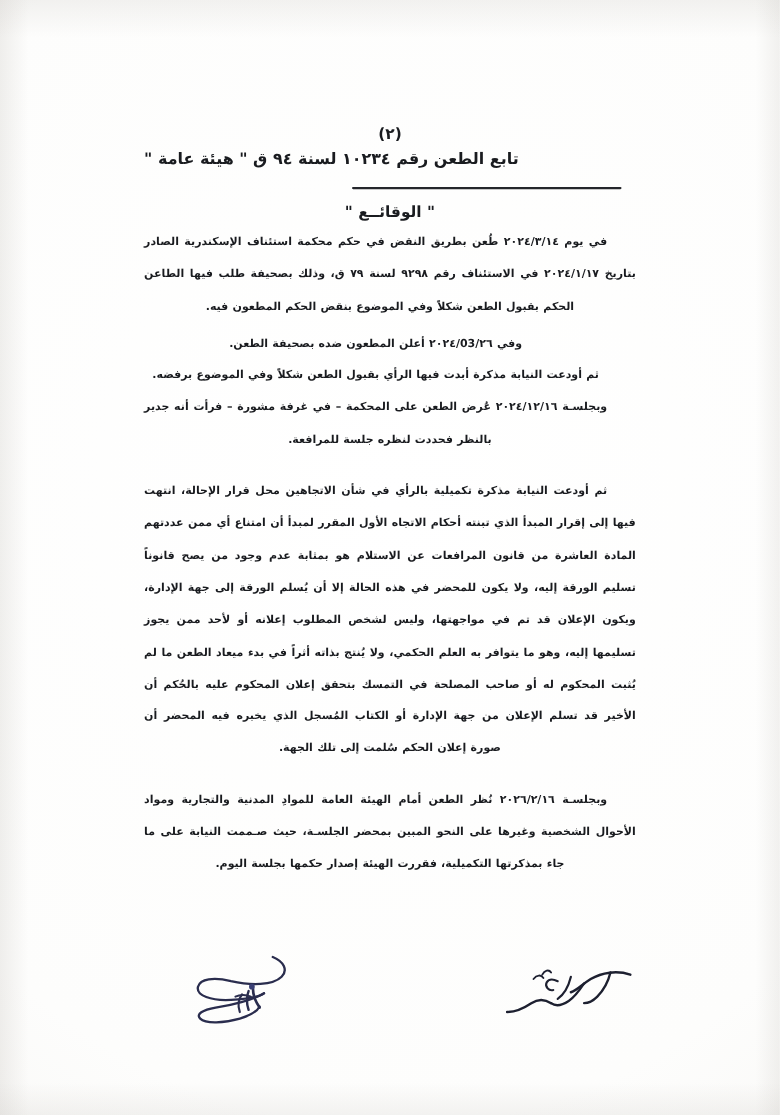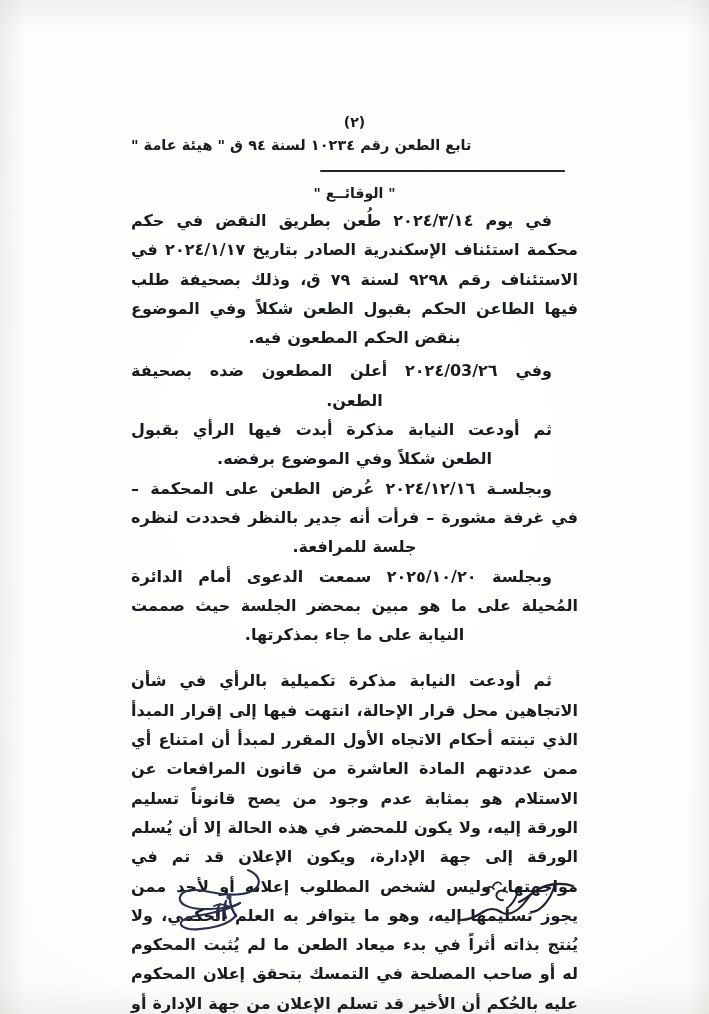--- a/index.html
+++ b/index.html
@@ -89,21 +89,21 @@
     font-size: 14px;
     font-weight: 700;
   }
   .body {
     position: absolute;
     top: 206px;
     right: 131px;
     width: 447px;
   }
   .para {
-    font-size: 16px;
+    font-size: 10px;
     line-height: 29.3px;
     text-align: justify;
     text-align-last: center;
     font-weight: 700;
     margin: 0 0 0 0;
     text-justify: inter-word;
     word-spacing: 0.4px;
   }
   .para + .para {
     margin-top: 0px;
@@ -188,21 +188,20 @@
 
   <div class="header-rule"></div>
 
   <div class="section-title">" الوقائــع "</div>
 
   <div class="body">
     <p class="para indent">في يوم ٢٠٢٤/٣/١٤ طُعن بطريق النقض في حكم محكمة استئناف الإسكندرية الصادر بتاريخ ٢٠٢٤/١/١٧ في الاستئناف رقم ٩٢٩٨ لسنة ٧٩ ق، وذلك بصحيفة طلب فيها الطاعن الحكم بقبول الطعن شكلاً وفي الموضوع بنقض الحكم المطعون فيه.</p>
     <p class="para indent gap-sm">وفي ٢٠٢٤/03/٢٦ أعلن المطعون ضده بصحيفة الطعن.</p>
     <p class="para indent">ثم أودعت النيابة مذكرة أبدت فيها الرأي بقبول الطعن شكلاً وفي الموضوع برفضه.</p>
     <p class="para indent">وبجلسـة ٢٠٢٤/١٢/١٦ عُرض الطعن على المحكمة – في غرفة مشورة – فرأت أنه جدير بالنظر فحددت لنظره جلسة للمرافعة.</p>
-    <p class="para indent">وبجلسة ٢٠٢٥/١٠/٢٠ سمعت الدعوى أمام الدائرة المُحيلة على ما هو مبين بمحضر الجلسة حيث صممت النيابة على ما جاء بمذكرتها.</p>
     <p class="para indent gap">ثم أودعت النيابة مذكرة تكميلية بالرأي في شأن الاتجاهين محل قرار الإحالة، انتهت فيها إلى إقرار المبدأ الذي تبنته أحكام الاتجاه الأول المقرر لمبدأ أن امتناع أي ممن عددتهم المادة العاشرة من قانون المرافعات عن الاستلام هو بمثابة عدم وجود من يصح قانوناً تسليم الورقة إليه، ولا يكون للمحضر في هذه الحالة إلا أن يُسلم الورقة إلى جهة الإدارة، ويكون الإعلان قد تم في مواجهتها، وليس لشخص المطلوب إعلانه أو لأحد ممن يجوز تسليمها إليه، وهو ما يتوافر به العلم الحكمي، ولا يُنتج بذاته أثراً في بدء ميعاد الطعن ما لم يُثبت المحكوم له أو صاحب المصلحة في التمسك بتحقق إعلان المحكوم عليه بالحُكم أن الأخير قد تسلم الإعلان من جهة الإدارة أو الكتاب المُسجل الذي يخبره فيه المحضر أن صورة إعلان الحكم سُلمت إلى تلك الجهة.</p>
     <p class="para indent gap">وبجلسـة ٢٠٢٦/٢/١٦ نُظر الطعن أمام الهيئة العامة للموادِ المدنية والتجارية ومواد الأحوال الشخصية وغيرها على النحو المبين بمحضر الجلسـة، حيث صـممت النيابة على ما جاء بمذكرتها التكميلية، فقررت الهيئة إصدار حكمها بجلسة اليوم.</p>
   </div>
 
   <svg class="sig sig-left" viewBox="0 0 100 78">
     <g fill="none" stroke="#2a2d4e" stroke-linecap="round" stroke-linejoin="round">
       <path d="M78 4 C88 8 92 16 86 22 C78 30 58 30 40 26 C24 22 12 24 10 31
                C8 39 22 44 40 43 C56 42 66 40 70 37" stroke-width="2.1"></path>
       <path d="M70 37 C60 43 40 48 26 50 C14 52 8 56 12 60 C17 65 34 64 48 60
                C58 57 64 53 66 49" stroke-width="2.1"></path>

